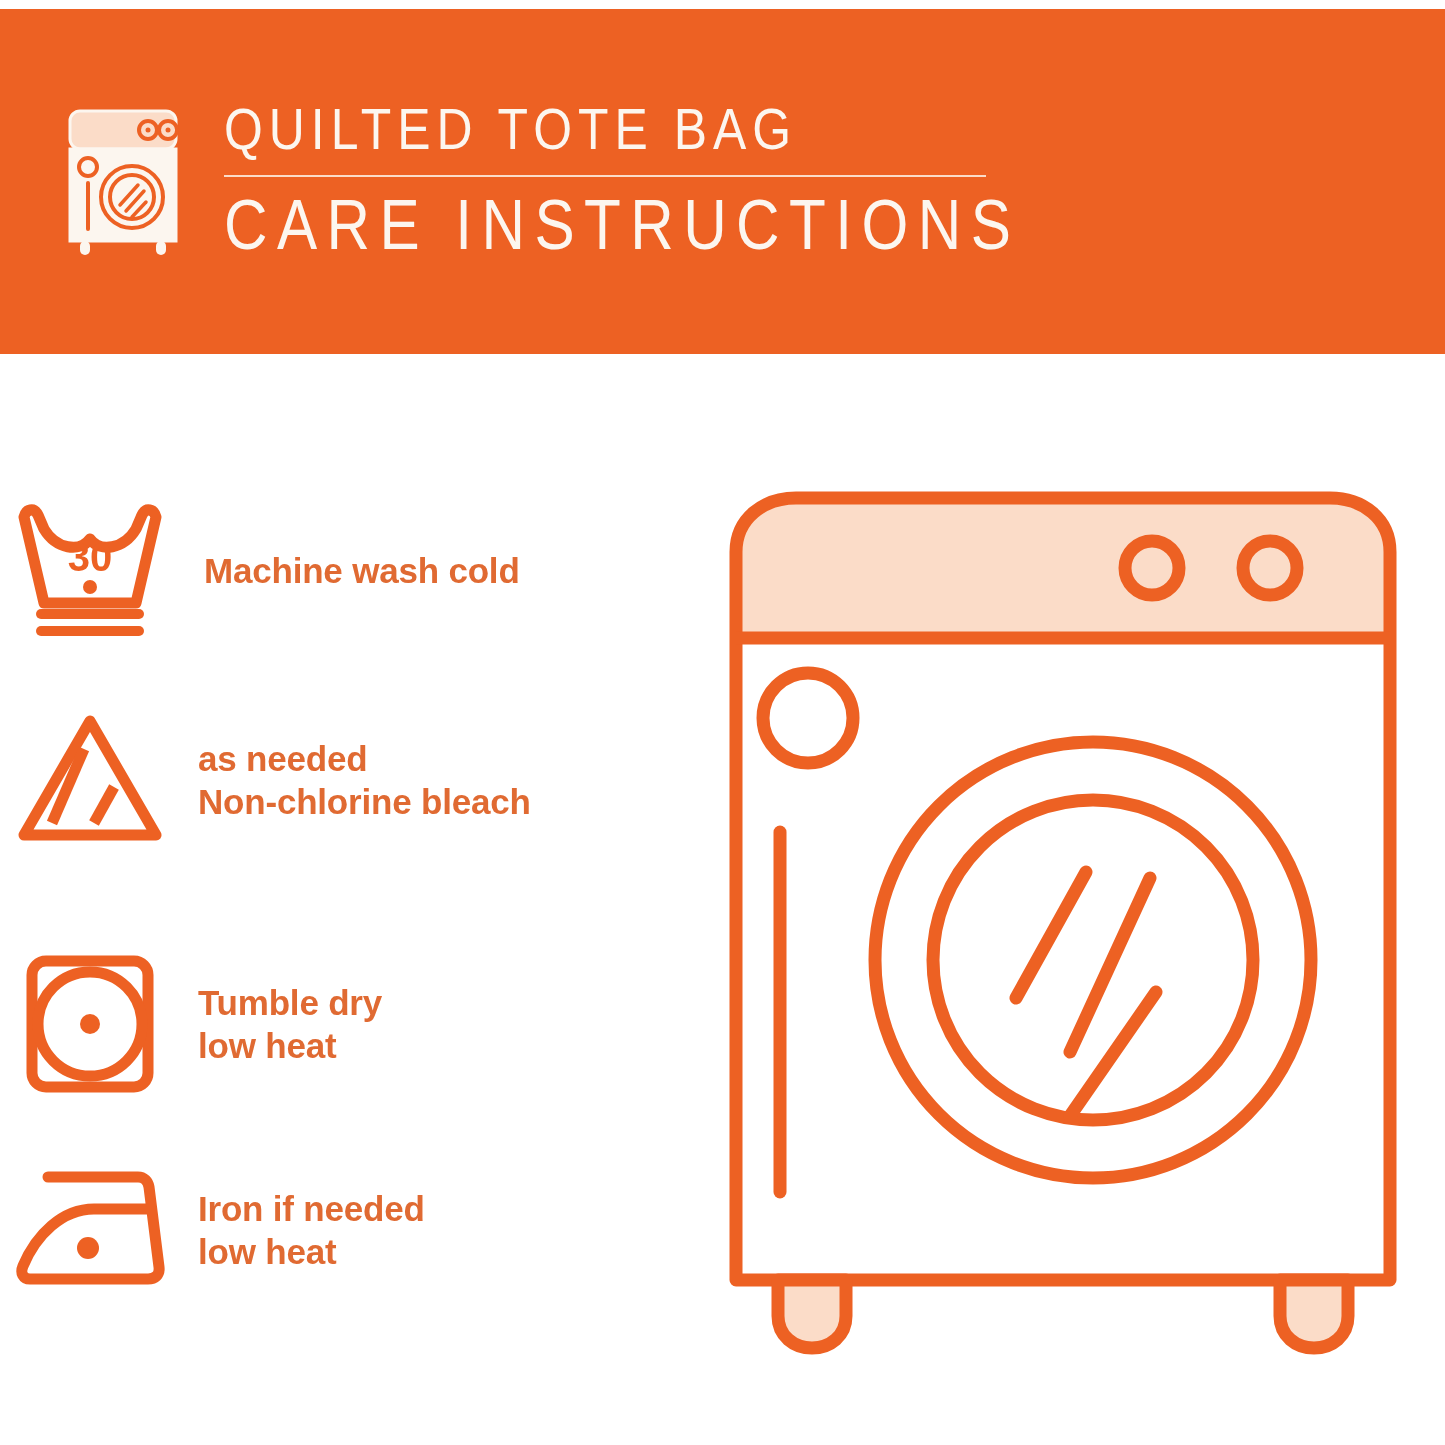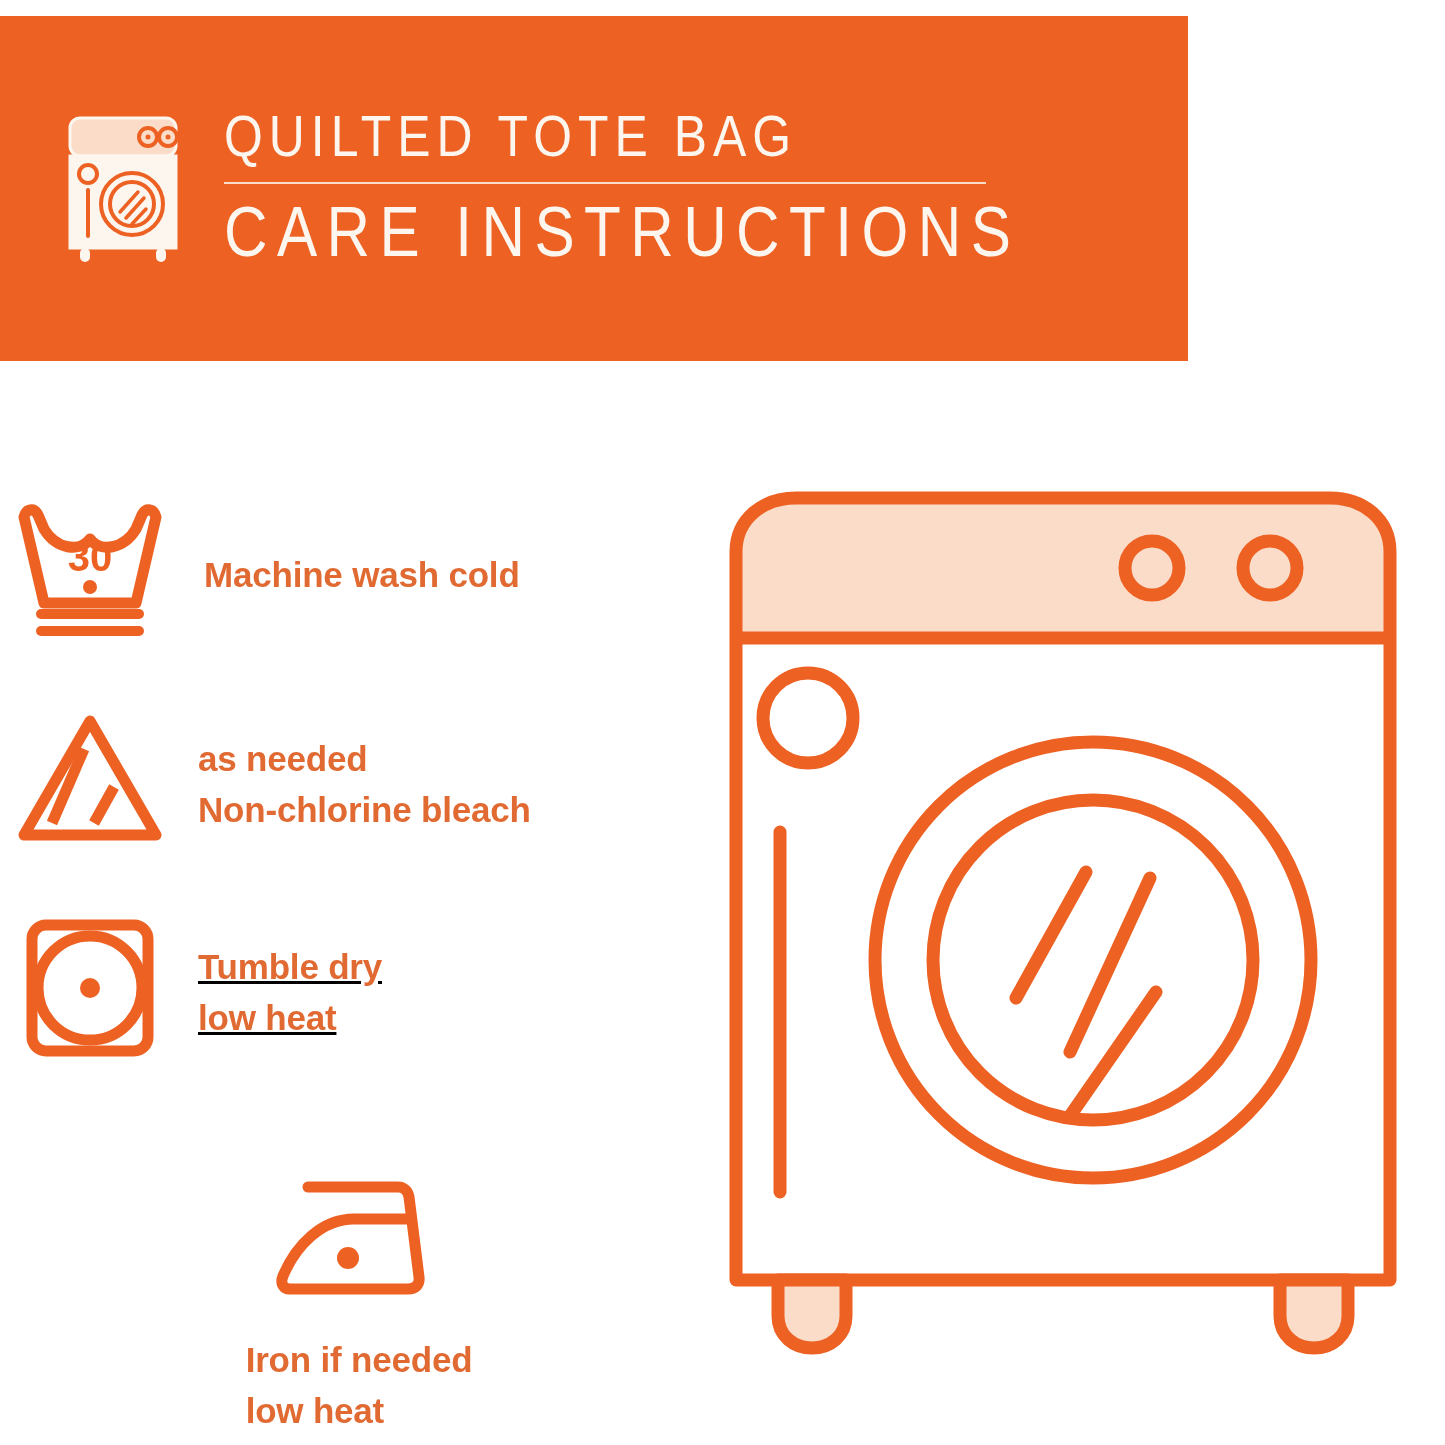--- a/index.html
+++ b/index.html
@@ -15,22 +15,22 @@
     width: 1445px;
     height: 1445px;
     background: #ffffff;
     overflow: hidden;
   }
 
   
   .header-band {
     position: absolute;
     left: 0;
-    top: 16px;
-    width: 1188px;
+    top: 9px;
+    width: 1445px;
     height: 345px;
     background: #ED6123;
   }
   .header-inner {
     position: absolute;
     left: 62px;
     top: 88px;
     display: flex;
     align-items: flex-start;
   }
@@ -81,41 +81,41 @@
   }
   .care-row {
     position: absolute;
     left: 0;
     width: 700px;
     display: flex;
     align-items: center;
   }
   .care-row.r0 { top: 20px;  height: 160px; gap: 6px; }
   .care-row.r1 { top: 230px; height: 160px; }
-  .care-row.r2 { top: 438px; height: 160px; text-decoration: underline; }
-  .care-row.r3 { top: 680px; height: 160px; flex-direction: column; }
+  .care-row.r2 { top: 474px; height: 160px; }
+  .care-row.r3 { top: 680px; height: 160px; }
 
   .care-symbol {
     width: 180px;
     flex: 0 0 180px;
     display: flex;
     align-items: center;
     justify-content: center;
   }
   .care-symbol svg { display: block; }
 
   .care-text {
     color: #E06A32;
     font-size: 35px;
     line-height: 43px;
     font-weight: 700;
     letter-spacing: -0.2px;
     margin-left: 18px;
   }
-  .care-text .ln { display: block; white-space: nowrap; margin-top: 8px; }
+  .care-text .ln { display: block; white-space: nowrap; }
 
   
   .washer {
     position: absolute;
     left: 718px;
     top: 480px;
     width: 690px;
     height: 900px;
   }
   .washer svg { display: block; width: 690px; height: 900px; }

